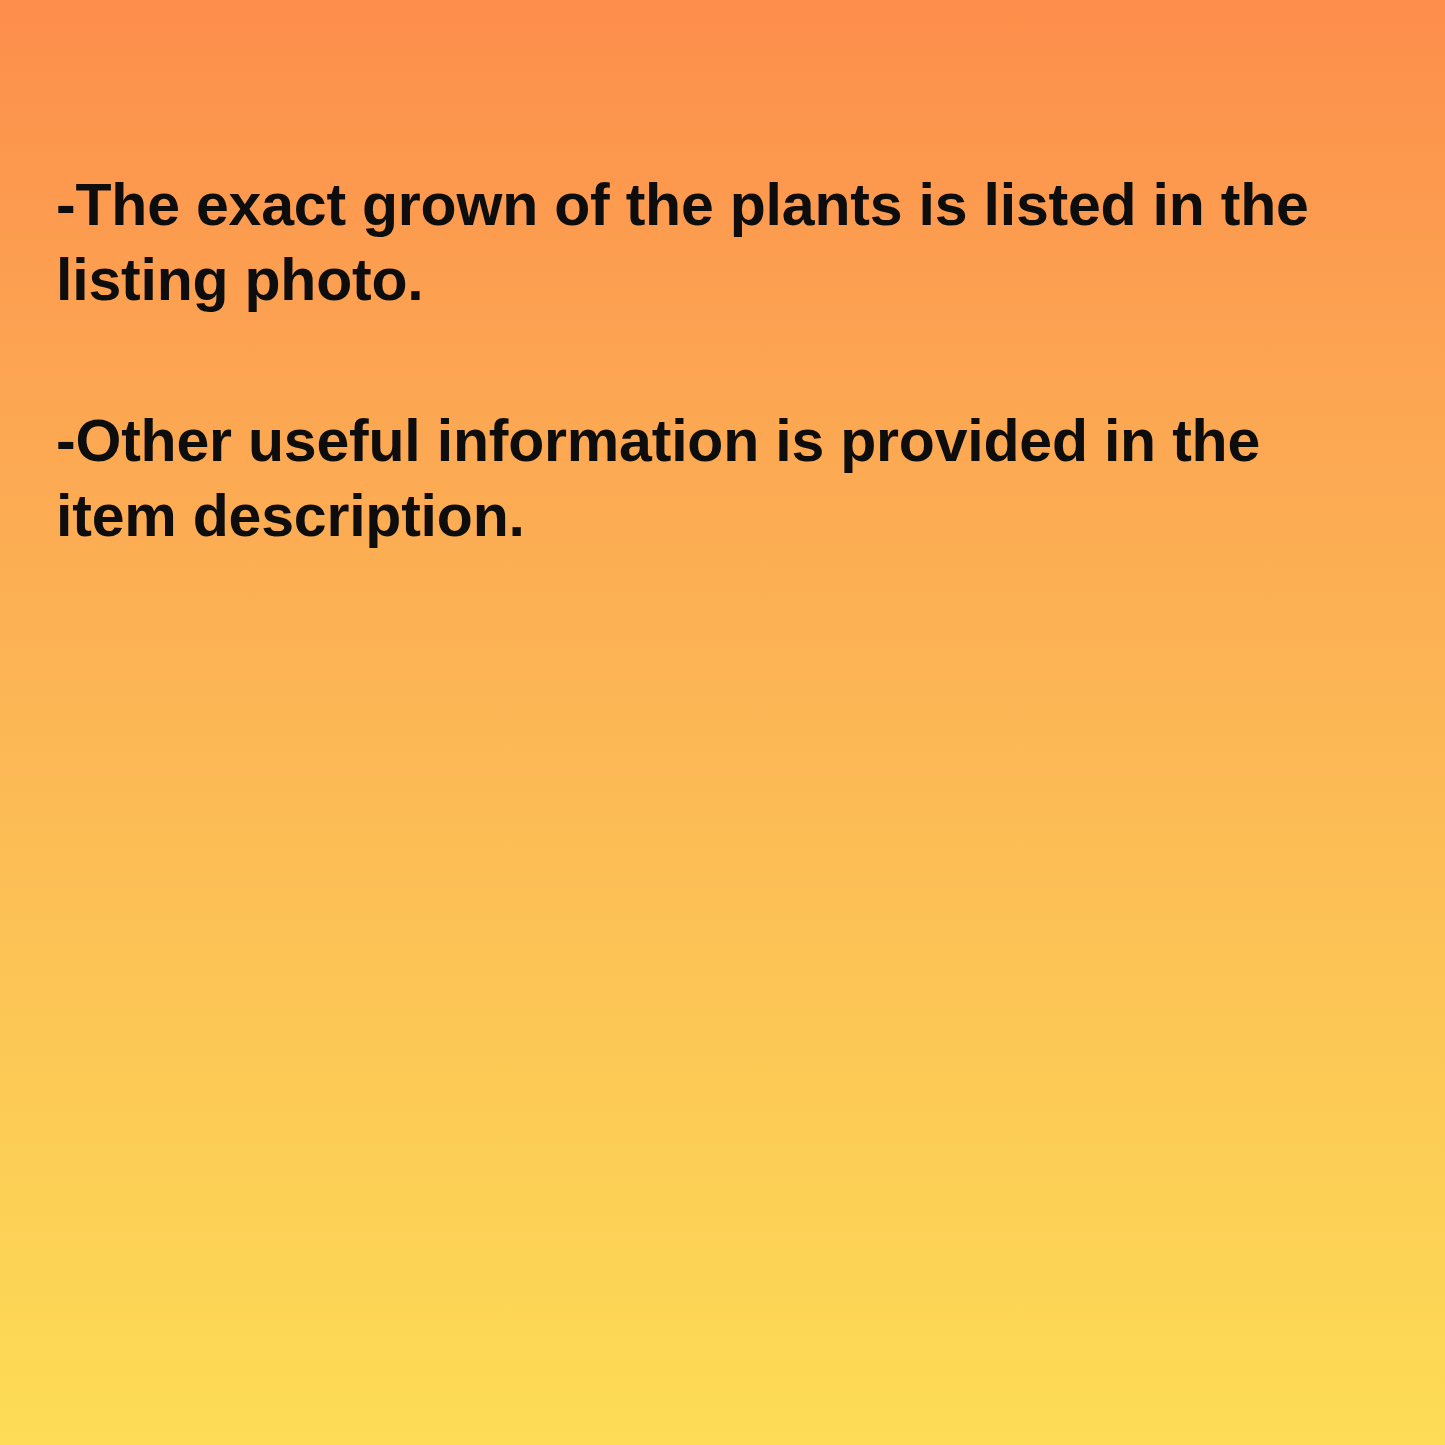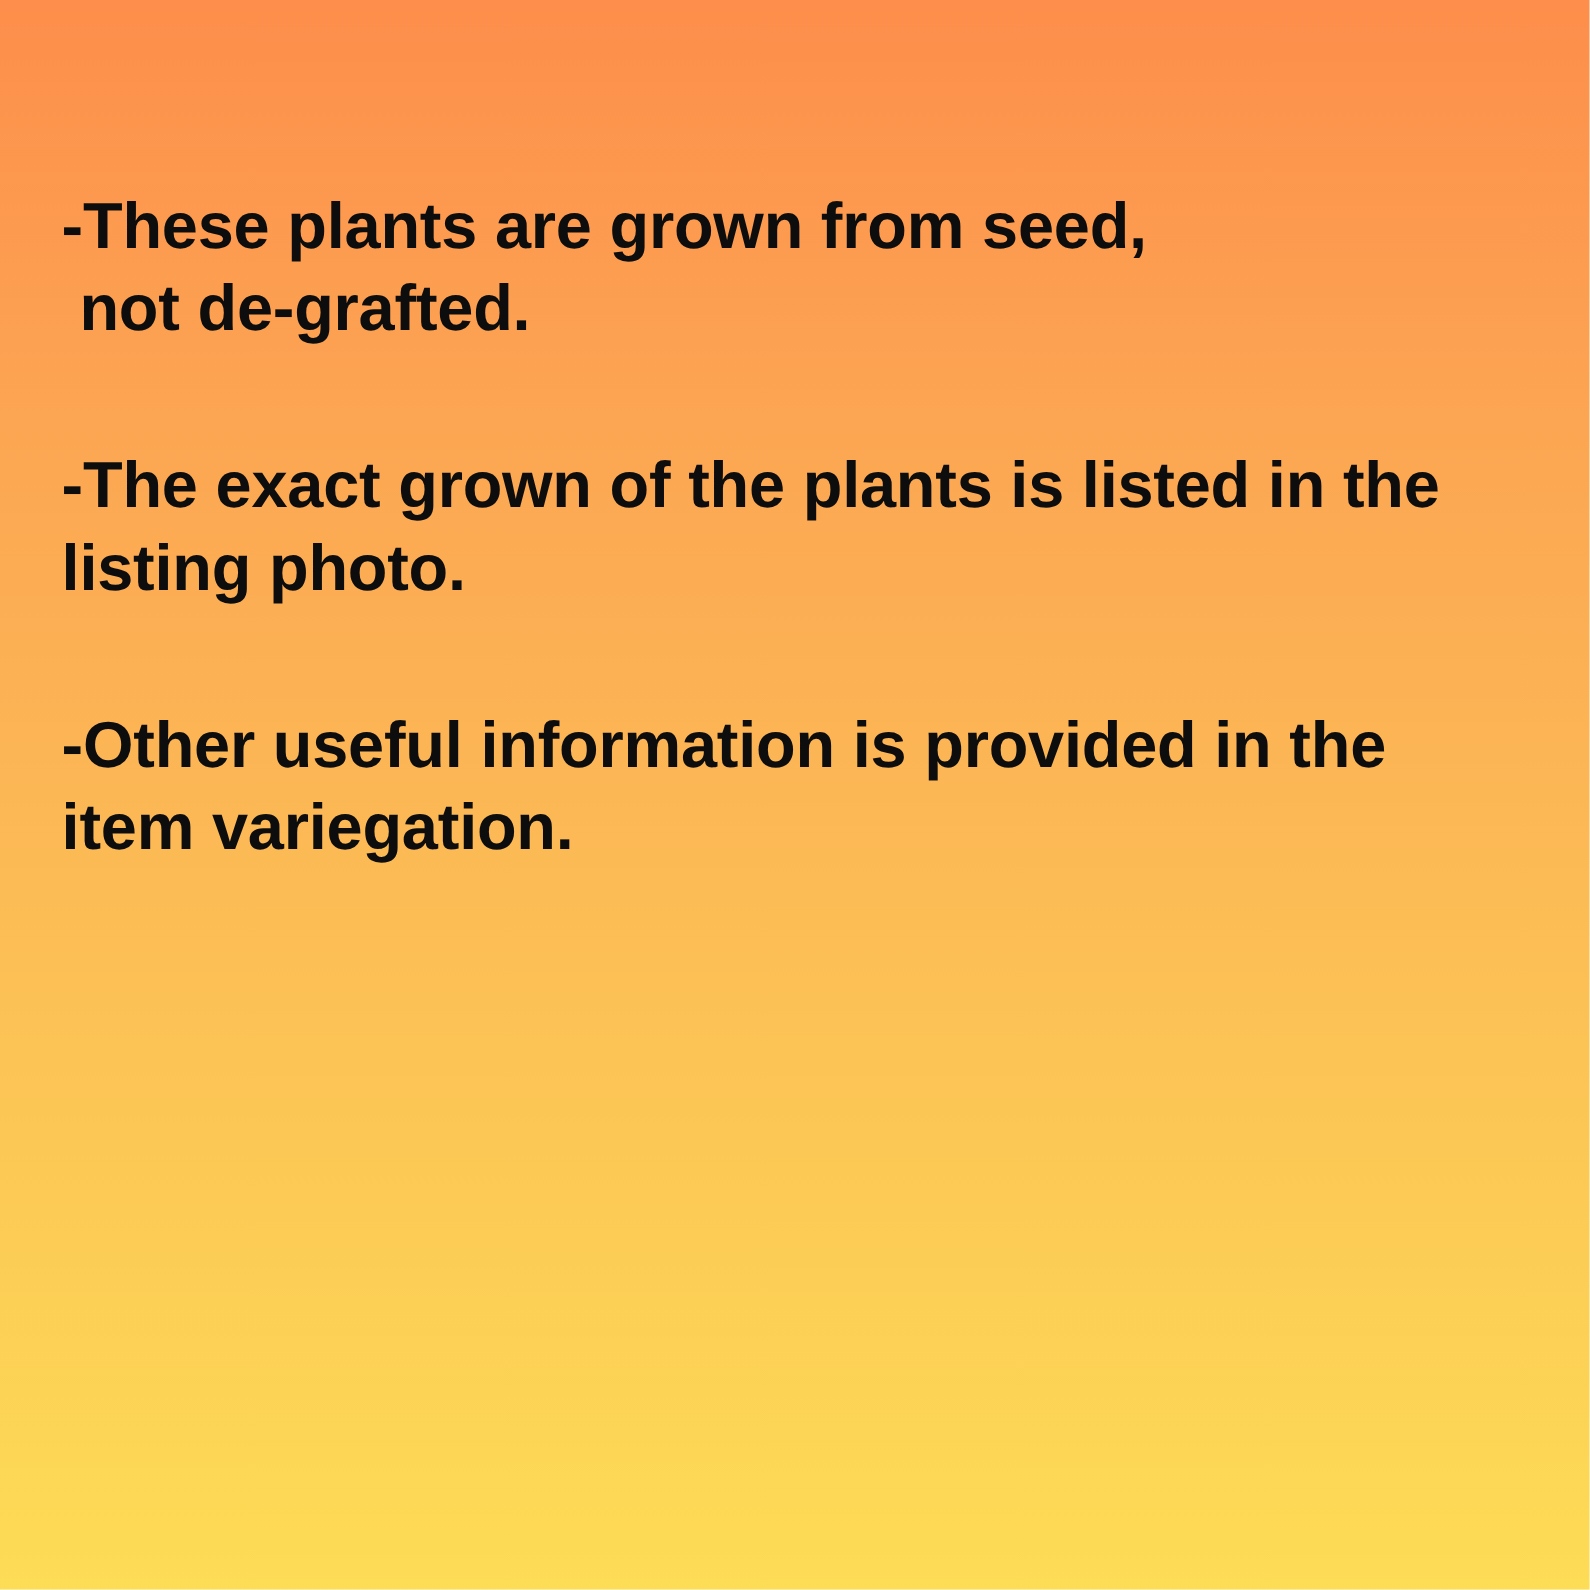--- a/index.html
+++ b/index.html
@@ -59,25 +59,23 @@
     height: 385px;
   }
 </style>
 </head>
 <body>
 
 <div id="graphic-card">
 
   <div id="bullet-list">
 
-    <p class="bullet-paragraph">-These plants are grown from seed,
- not de-grafted.</p>
 
 
     <p class="bullet-paragraph">-The exact grown of the plants is listed in the listing photo.</p>
 
-    <p class="bullet-paragraph">-Other useful information is provided in the item variegation.</p>
+    <p class="bullet-paragraph">-Other useful information is provided in the item description.</p>
 
   </div>
 
   <div id="footer-space"></div>
 
 </div>
 
 </body></html>

